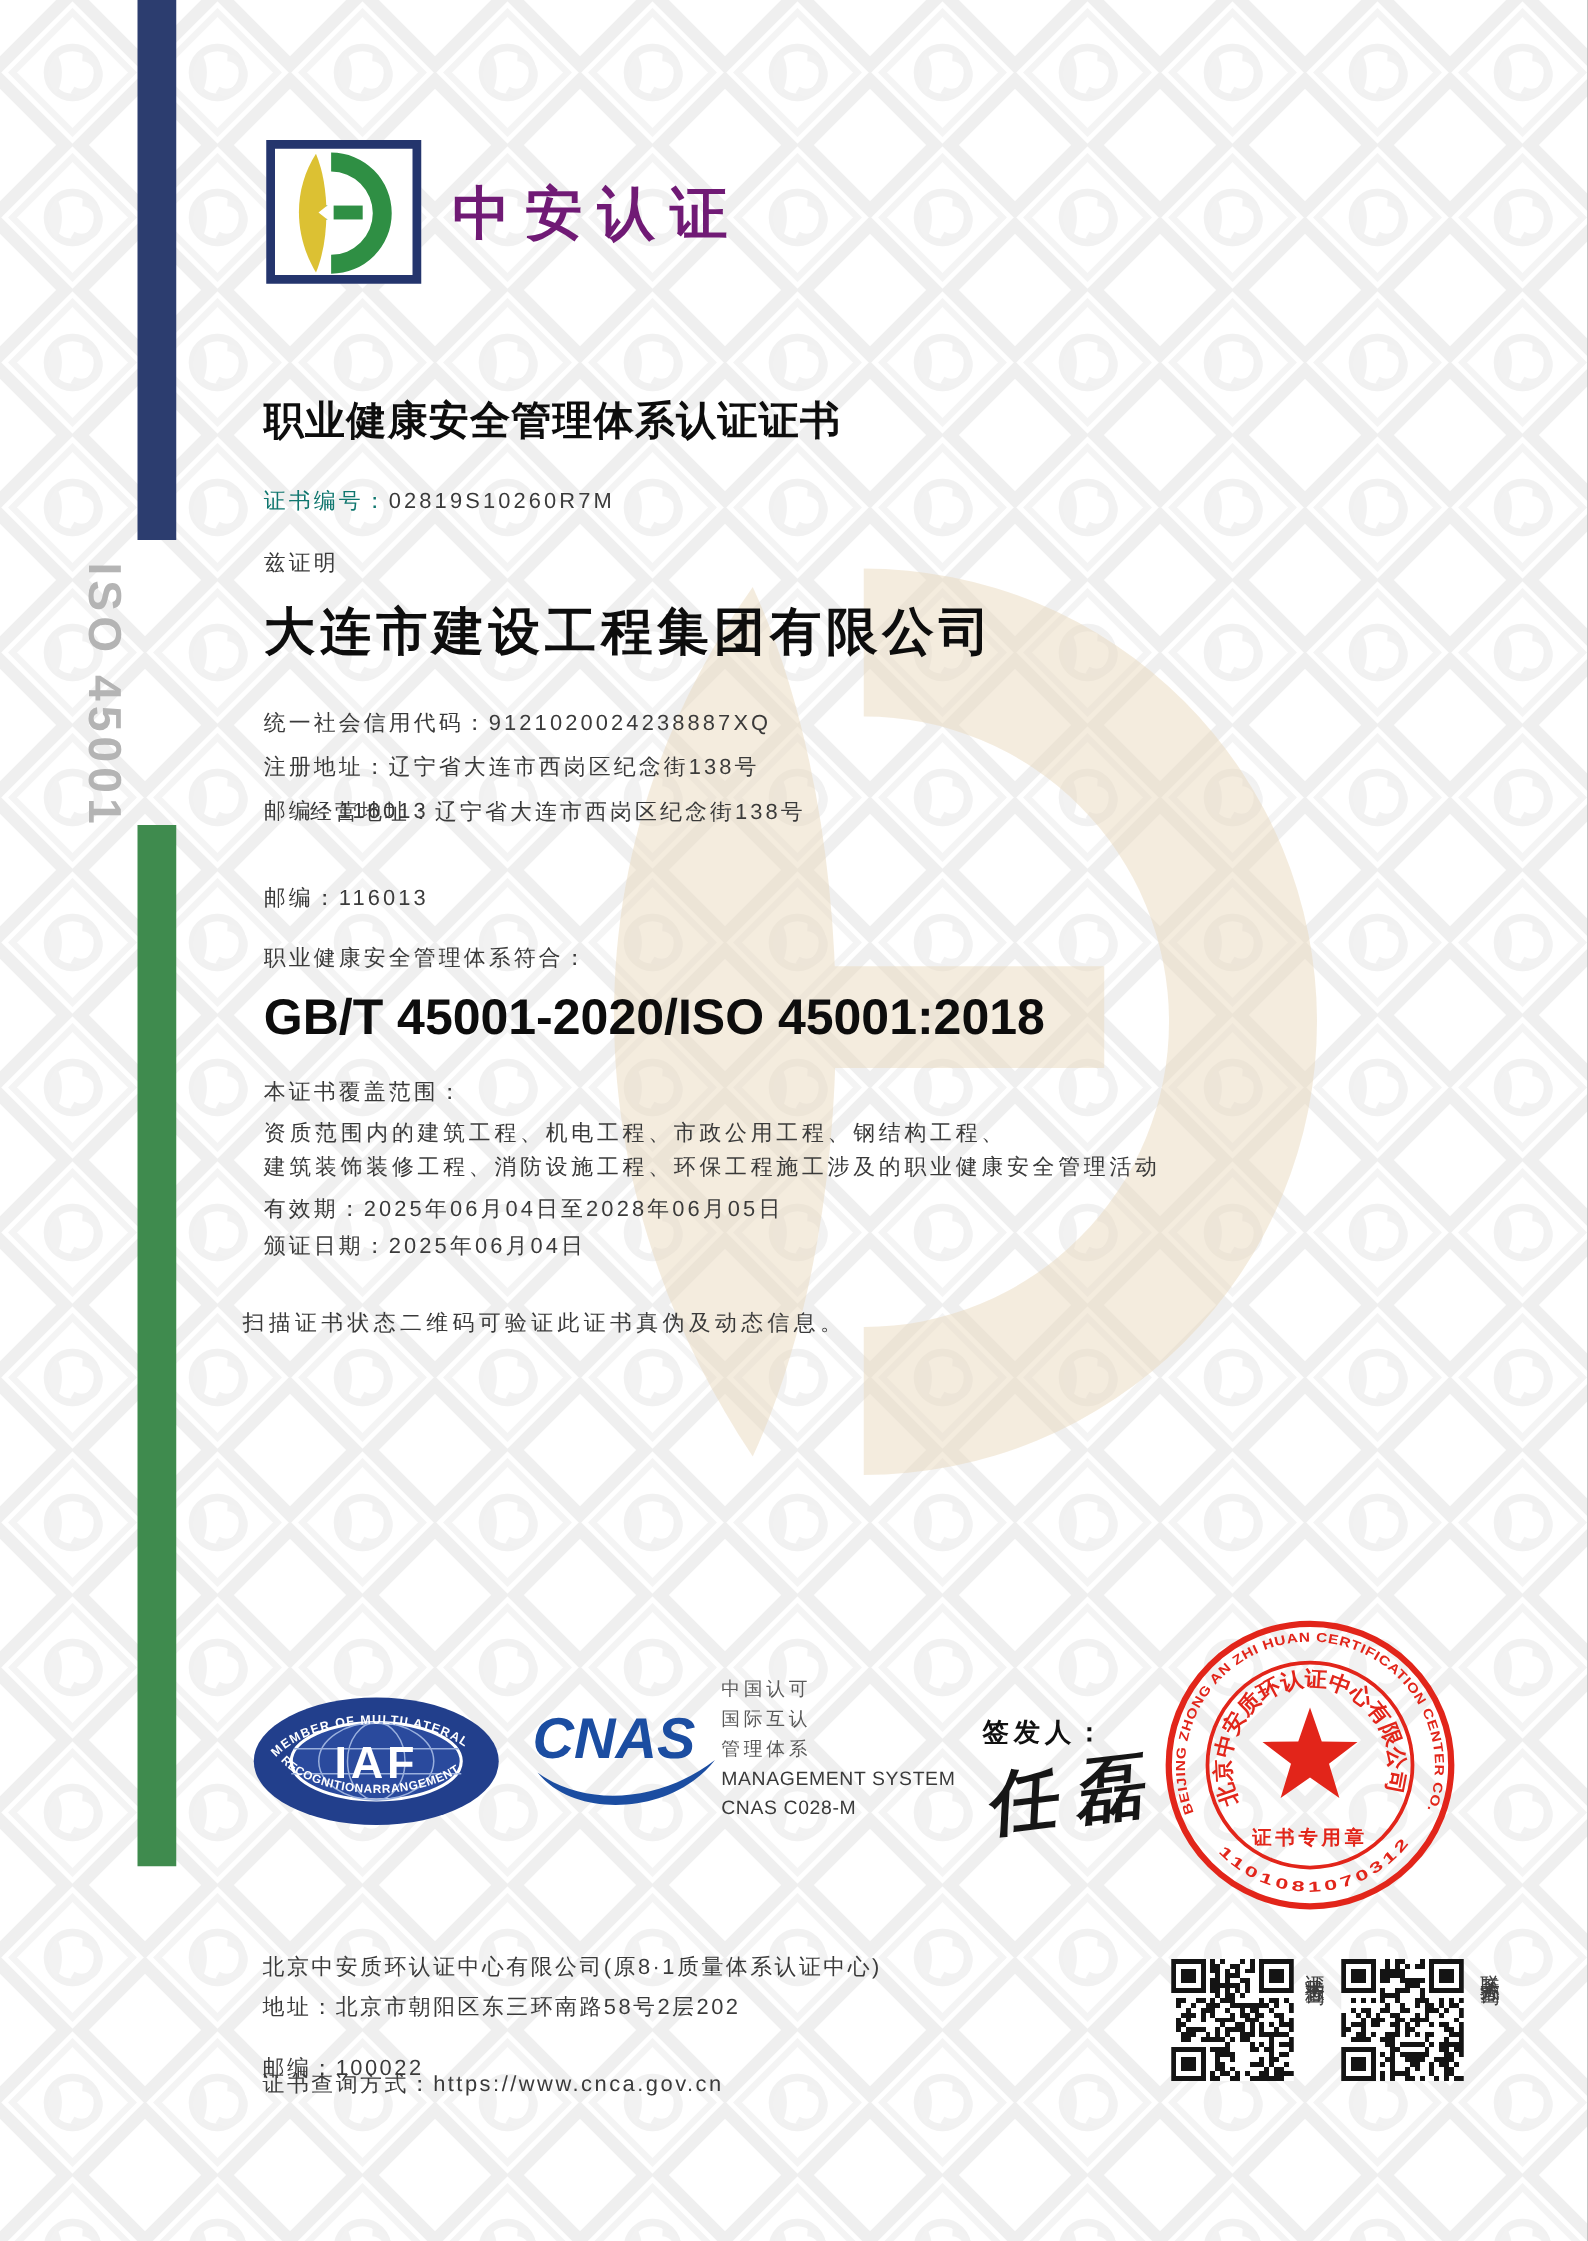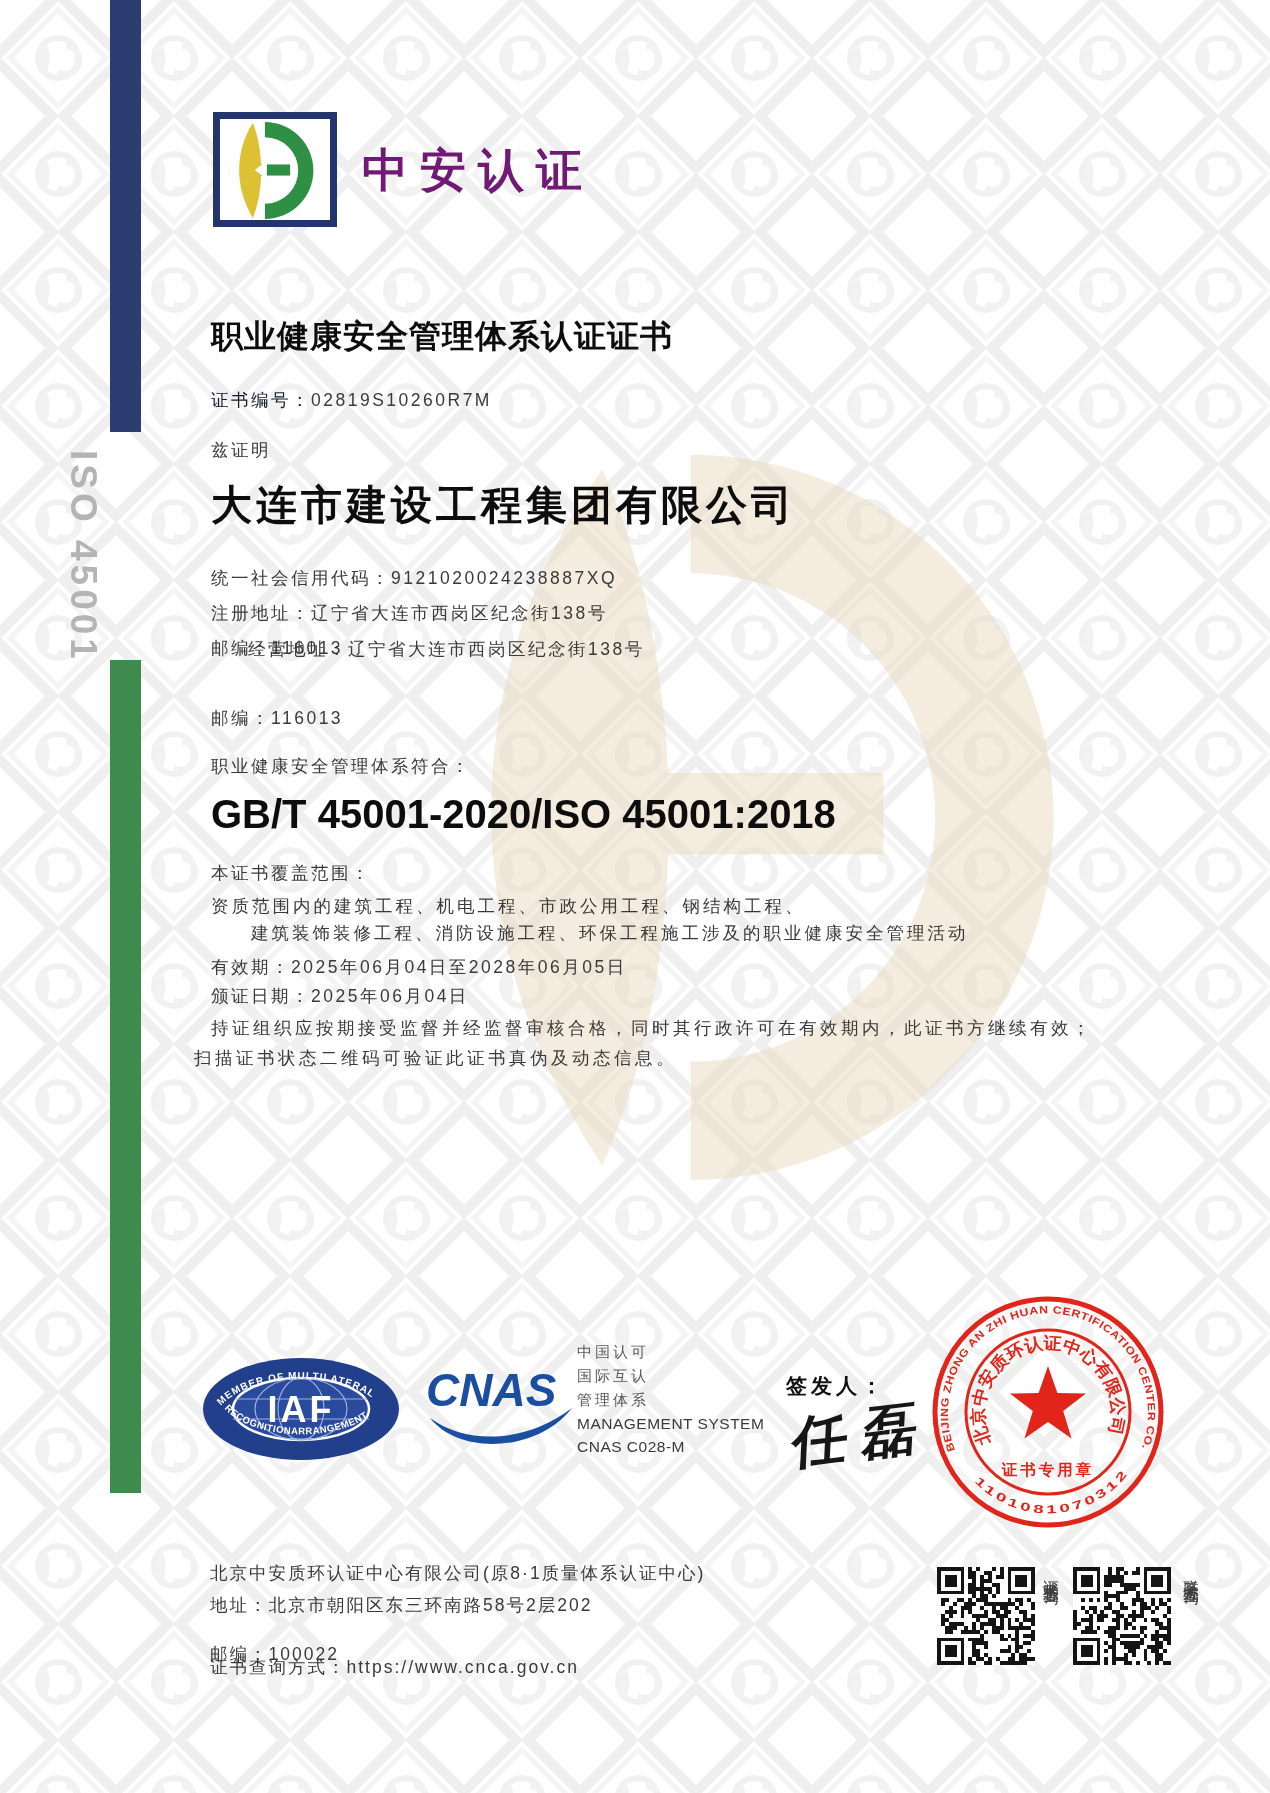--- a/index.html
+++ b/index.html
@@ -12,21 +12,21 @@
   .vbar.green{top:660px;height:833px;background:#3f8b4e;}
   .iso-vertical{position:absolute;left:104px;top:450px;z-index:2;font-size:37px;font-weight:700;
        color:#b4b4b4;letter-spacing:4px;transform-origin:top left;transform:rotate(90deg);white-space:nowrap;}
   .logo-box{position:absolute;left:213px;top:112px;width:110px;height:101px;border:7px solid #24356d;
        background:#fff;z-index:3;}
   .brand-name{position:absolute;left:362px;top:140px;font-size:46px;font-weight:700;color:#701a75;
        letter-spacing:12px;z-index:3;white-space:nowrap;}
   .abs{position:absolute;z-index:3;white-space:nowrap;}
   .title{left:211px;top:315px;font-size:32px;font-weight:700;color:#0d0d0d;letter-spacing:1px;}
   .line{font-size:17.5px;color:#3a3a3a;letter-spacing:2.5px;}
-  .line .lab{color:#0f172a;}
+  .line .lab{color:#0f766e;}
   .company{left:211px;top:478px;font-size:41px;font-weight:700;color:#0d0d0d;letter-spacing:4px;}
   .standard{left:211px;top:792px;font-size:40px;font-weight:700;color:#0d0d0d;letter-spacing:0;}
   .cnas-block{left:577px;top:1340px;z-index:3;}
   .cnas-block .cn{font-size:15px;color:#5a5a5a;letter-spacing:3px;line-height:24px;white-space:nowrap;}
   .cnas-block .en{font-size:15.5px;color:#3a3a3a;letter-spacing:.5px;line-height:23px;white-space:nowrap;}
   .signer-label{left:786px;top:1372px;font-size:21px;font-weight:700;color:#111;letter-spacing:4px;}
   .signature{left:792px;top:1398px;font-size:56px;font-weight:700;color:#161616;
        transform:rotate(-7deg) skewX(-10deg);letter-spacing:14px;}
   .seal{position:absolute;left:930px;top:1294px;width:236px;height:236px;z-index:4;}
   .footer-line{font-size:17.5px;color:#3a3a3a;letter-spacing:2px;}
@@ -97,30 +97,29 @@
   </div>
   <div class="abs line" style="left:211px;top:706px;">
     <span>邮编：</span><span>116013</span>
   </div>
 
   <div class="abs line" style="left:211px;top:754px;">职业健康安全管理体系符合：</div>
   <div class="abs standard">GB/T 45001-2020/ISO 45001:2018</div>
 
   <div class="abs line" style="left:211px;top:861px;">本证书覆盖范围：</div>
   <div class="abs line" style="left:211px;top:894px;letter-spacing:3px;">资质范围内的建筑工程、机电工程、市政公用工程、钢结构工程、</div>
-  <div class="abs line" style="left:211px;top:921px;letter-spacing:3px;margin-left:40px;">建筑装饰装修工程、消防设施工程、环保工程施工涉及的职业健康安全管理活动</div>
+  <div class="abs line" style="left:211px;top:921px;letter-spacing:3px;">建筑装饰装修工程、消防设施工程、环保工程施工涉及的职业健康安全管理活动</div>
 
   <div class="abs line" style="left:211px;top:955px;">
     <span>有效期：</span><span>2025年06月04日至2028年06月05日</span>
   </div>
   <div class="abs line" style="left:211px;top:984px;">
     <span>颁证日期：</span><span>2025年06月04日</span>
   </div>
 
-  <div class="abs line" style="left:211px;top:1016px;letter-spacing:3.5px;">持证组织应按期接受监督并经监督审核合格，同时其行政许可在有效期内，此证书方继续有效；</div>
   <div class="abs line" style="left:194px;top:1046px;letter-spacing:3.5px;">扫描证书状态二维码可验证此证书真伪及动态信息。</div>
 
   <svg class="abs" style="left:200px;top:1356px;z-index:3;" width="202" height="106" viewBox="0 0 202 106" aria-hidden="true">
     <defs>
       <path id="iafTop" d="M 14 62 A 88 46 0 0 1 188 62"></path>
       <path id="iafBottom" d="M 20 46 A 84 44 0 0 0 182 46"></path>
     </defs>
     <ellipse cx="101" cy="53" rx="98" ry="51" fill="#223f8c"></ellipse>
     <ellipse cx="101" cy="53" rx="68" ry="31" fill="#2a4a9d" stroke="#ffffff" stroke-width="2.5"></ellipse>
     <ellipse cx="101" cy="53" rx="23" ry="31" fill="none" stroke="#9ab0dd" stroke-width="1.2"></ellipse>

